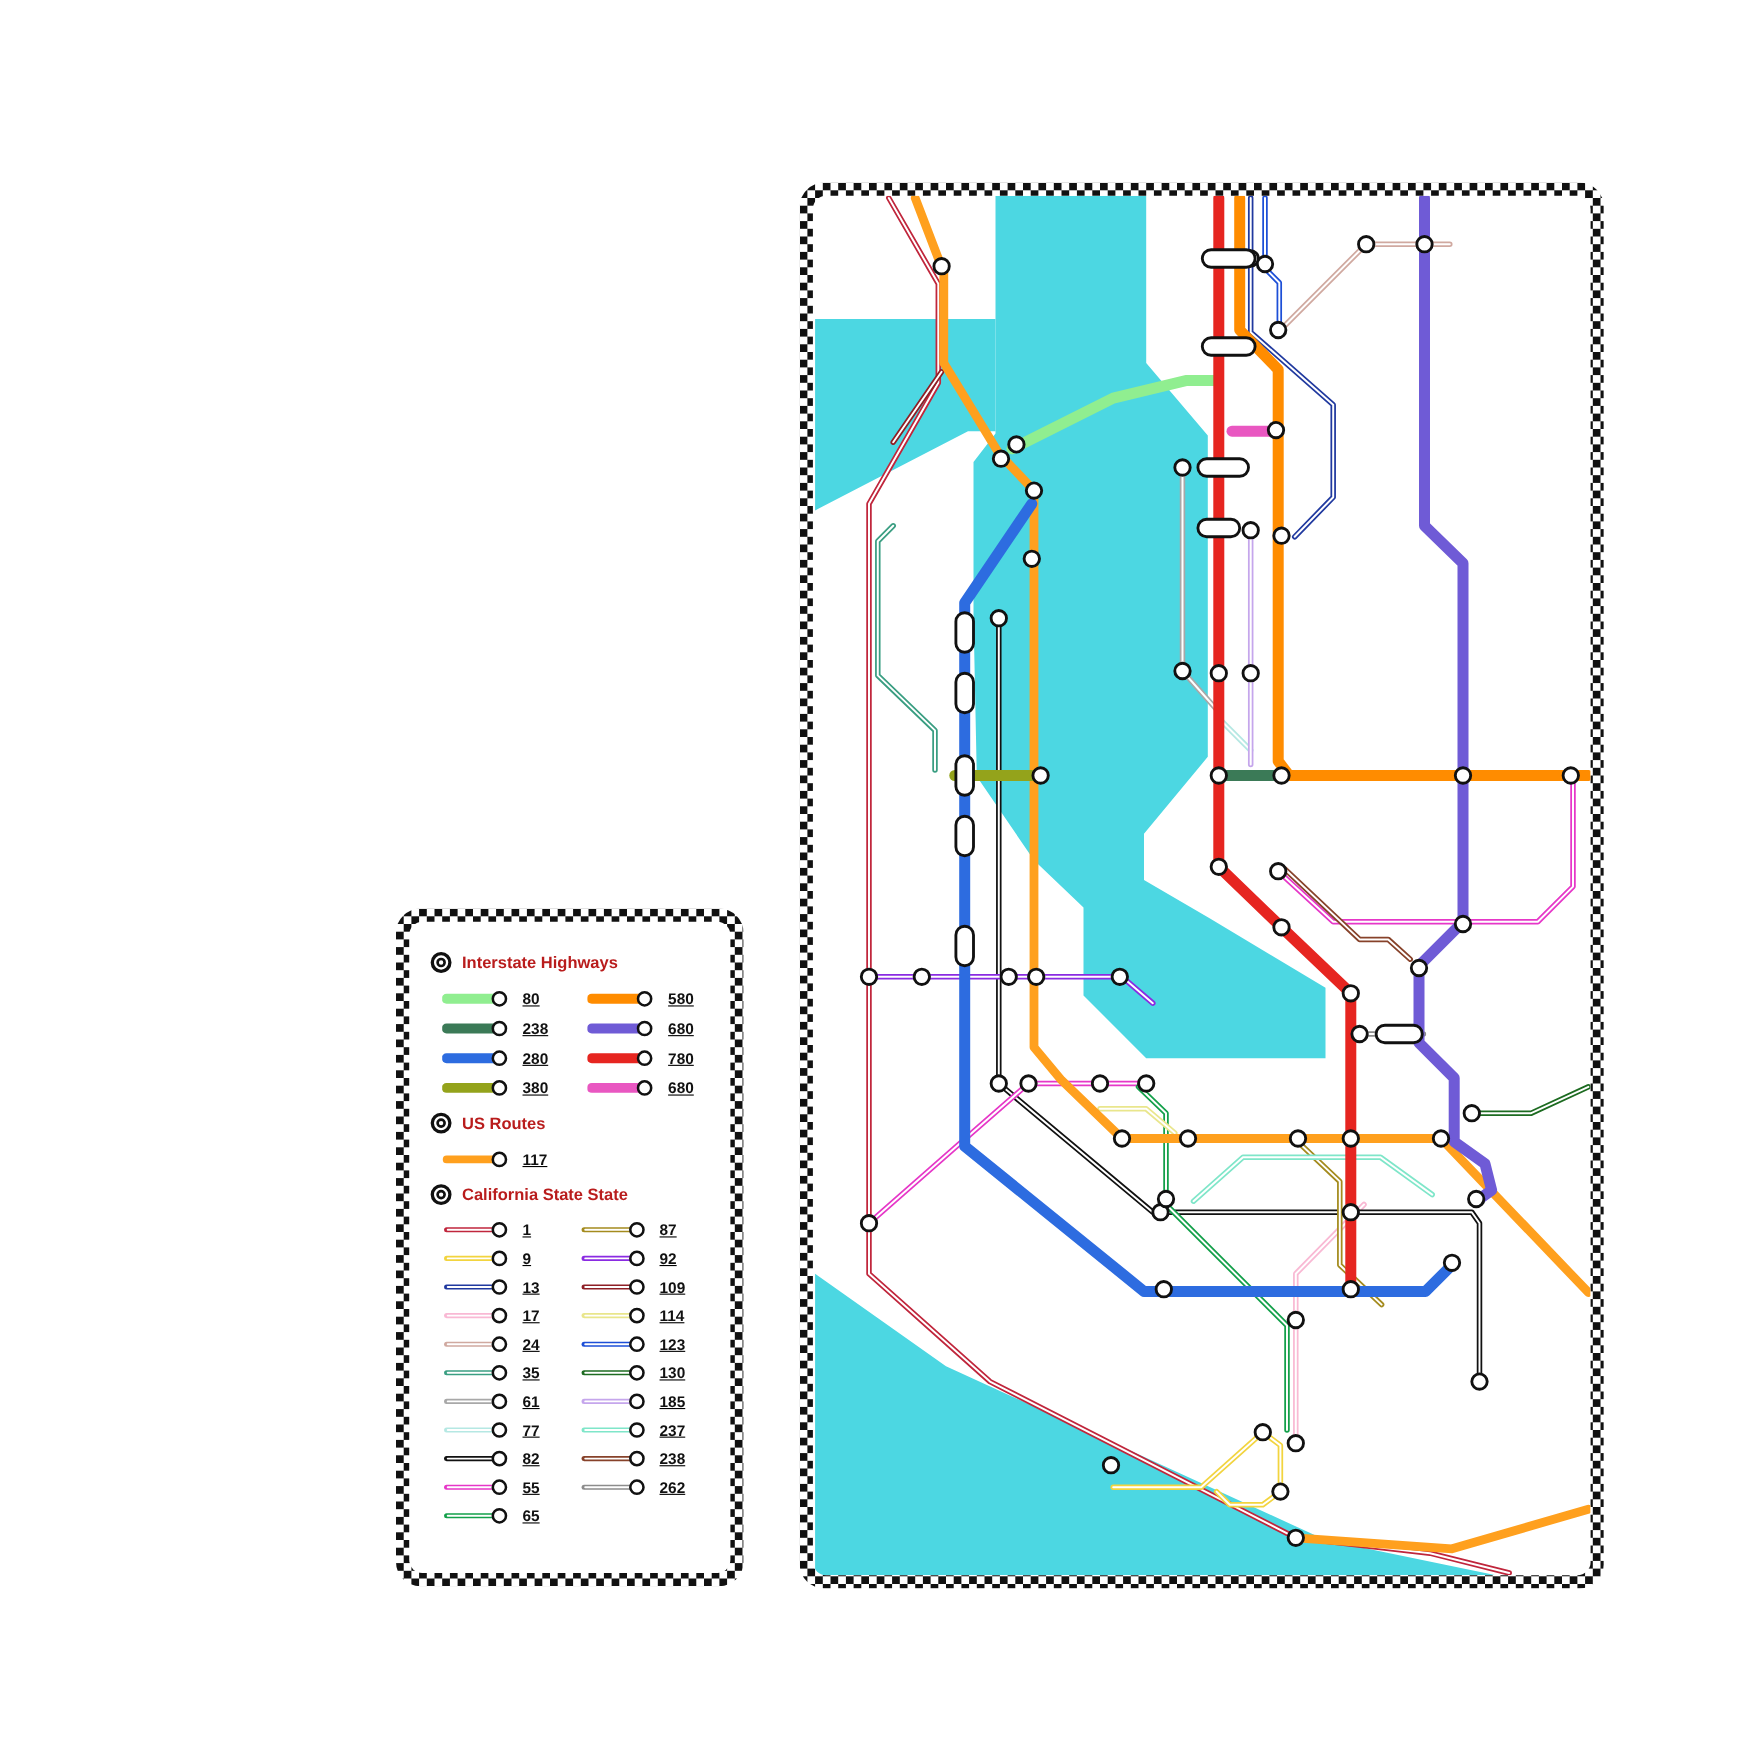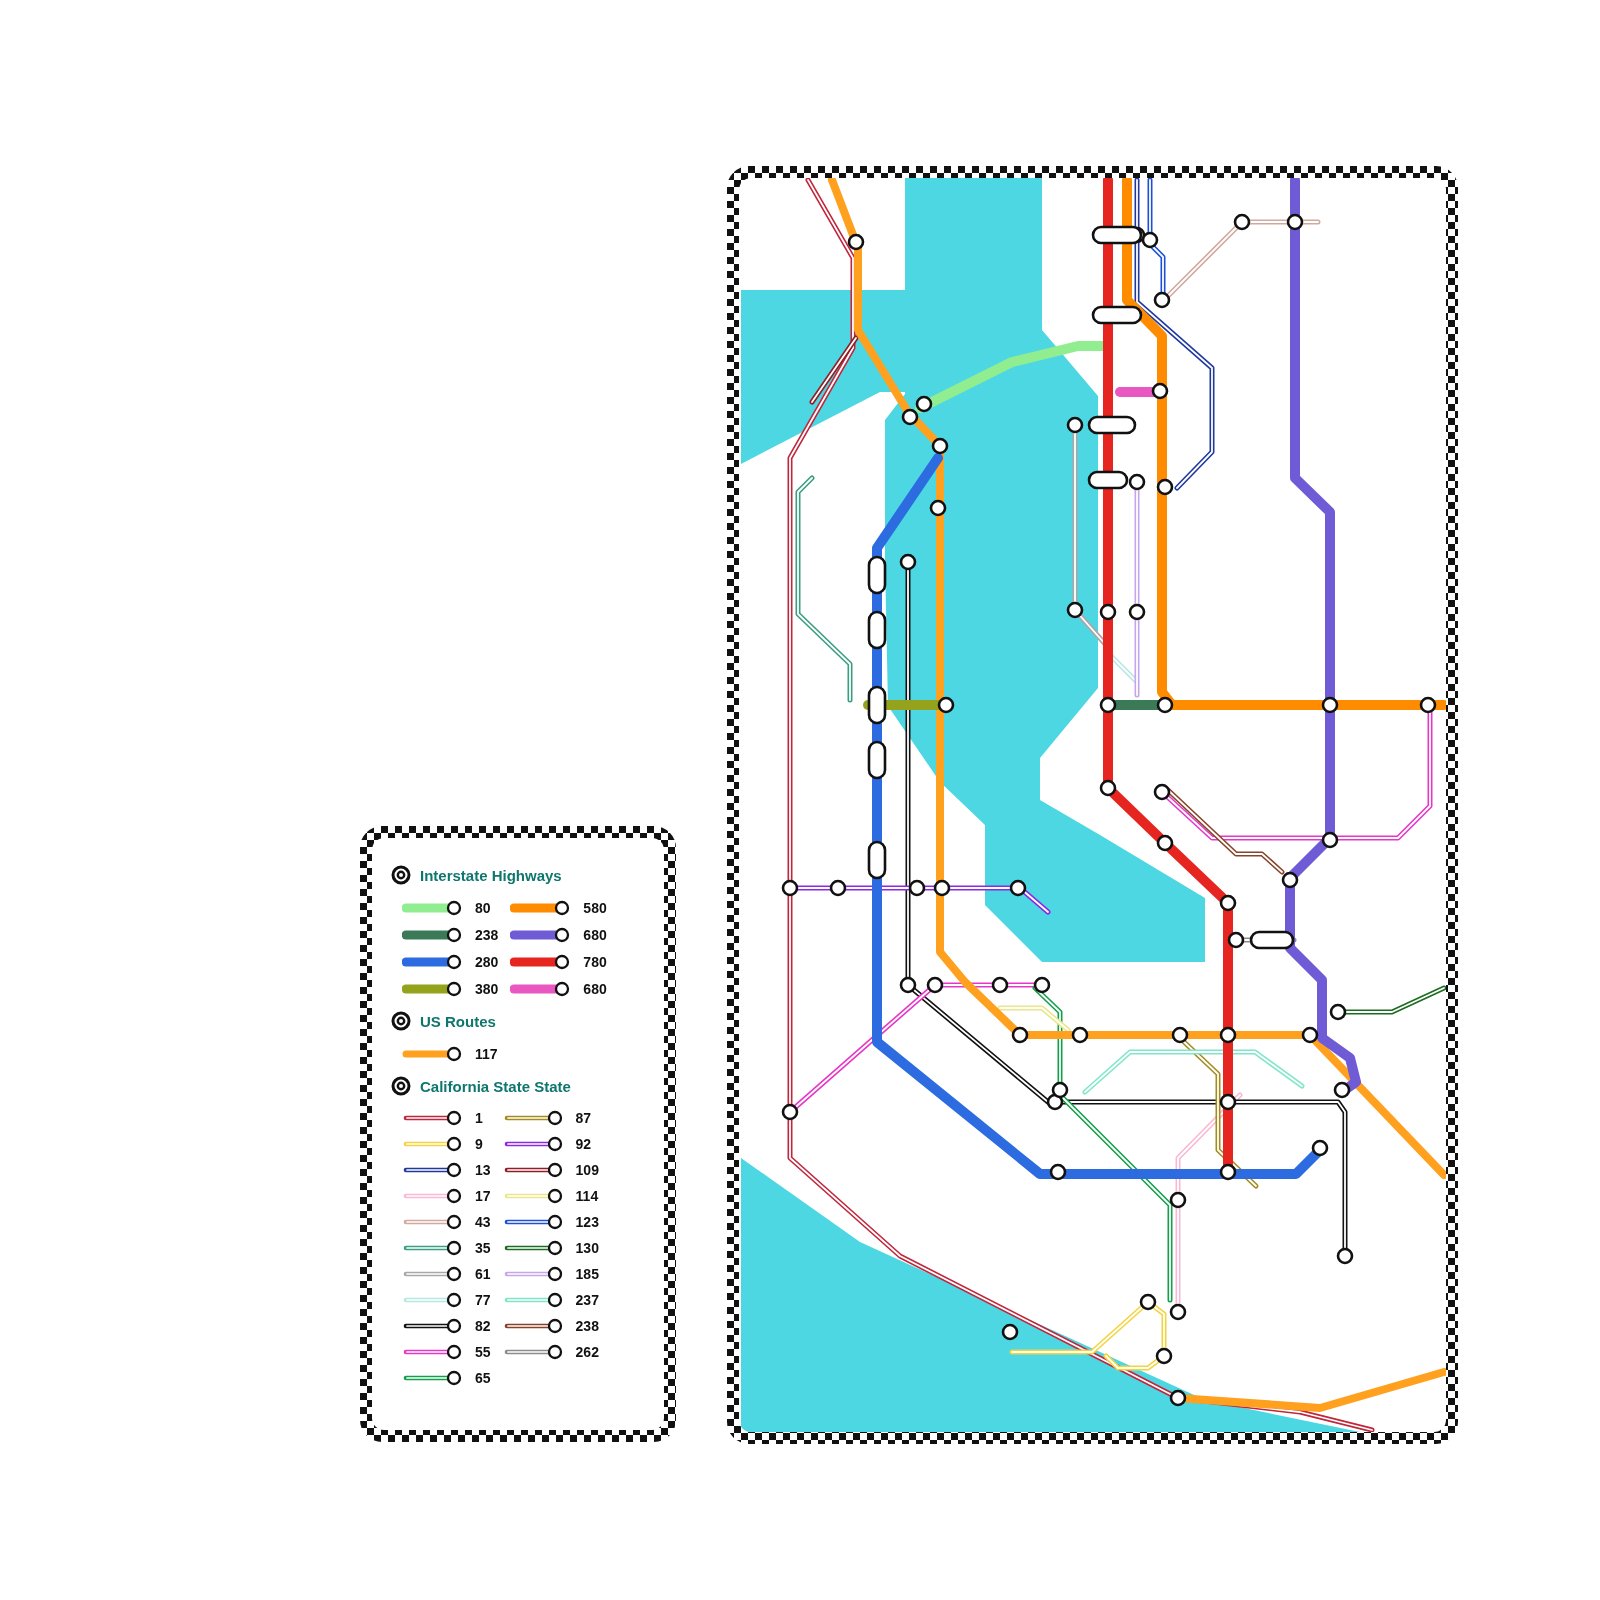--- a/index.html
+++ b/index.html
@@ -19,22 +19,22 @@
   }
   .panel-inner {
     position:absolute; inset:12px;
     background:#ffffff;
     border-radius:12px;
     overflow:hidden;
   }
   
   #legend-box { left:360px; top:826px; width:316px; height:616px; }
   .legend-content { position:absolute; inset:0; padding:18px 14px 10px 18px; box-sizing:border-box; }
-  .lg-head { display:flex; align-items:center; gap:8px; font-weight:bold; font-size:15px; color:#0f766e; margin:8px 0 8px 0; }
-  .lg-cols { display:flex; gap:12px; margin-left:12px; }
+  .lg-head { display:flex; align-items:center; gap:8px; font-weight:bold; font-size:15px; color:#b91c1c; margin:8px 0 8px 0; }
+  .lg-cols { display:flex; gap:36px; margin-left:12px;text-decoration:underline; }
   .lg-col { display:flex; flex-direction:column; }
   .lg-row { display:flex; align-items:center; gap:7px; height:27px; }
   .lg-row.thin { height:26px; }
   .lg-label { font-weight:bold; font-size:14px; color:#111; }
   
   #map-box { left:727px; top:166px; width:731px; height:1278px; }
   #map-svg { position:absolute; inset:0; width:100%; height:100%; }
 </style>
 </head>
 <body>
@@ -172,21 +172,21 @@
                 <circle cx="52" cy="9" r="6" fill="#fff" stroke="#111" stroke-width="2.3"></circle>
               </svg>
               <span class="lg-label">17</span>
             </div>
             <div class="lg-row thin">
               <svg width="66" height="18" viewBox="0 0 66 18">
                 <line x1="4" y1="9" x2="52" y2="9" stroke="#d0a9a0" stroke-width="4.6" stroke-linecap="round"></line>
                 <line x1="5" y1="9" x2="51" y2="9" stroke="#fff" stroke-width="1.7" stroke-linecap="round"></line>
                 <circle cx="52" cy="9" r="6" fill="#fff" stroke="#111" stroke-width="2.3"></circle>
               </svg>
-              <span class="lg-label">43</span>
+              <span class="lg-label">24</span>
             </div>
             <div class="lg-row thin">
               <svg width="66" height="18" viewBox="0 0 66 18">
                 <line x1="4" y1="9" x2="52" y2="9" stroke="#3a9e82" stroke-width="4.6" stroke-linecap="round"></line>
                 <line x1="5" y1="9" x2="51" y2="9" stroke="#fff" stroke-width="1.7" stroke-linecap="round"></line>
                 <circle cx="52" cy="9" r="6" fill="#fff" stroke="#111" stroke-width="2.3"></circle>
               </svg>
               <span class="lg-label">35</span>
             </div>
             <div class="lg-row thin">

